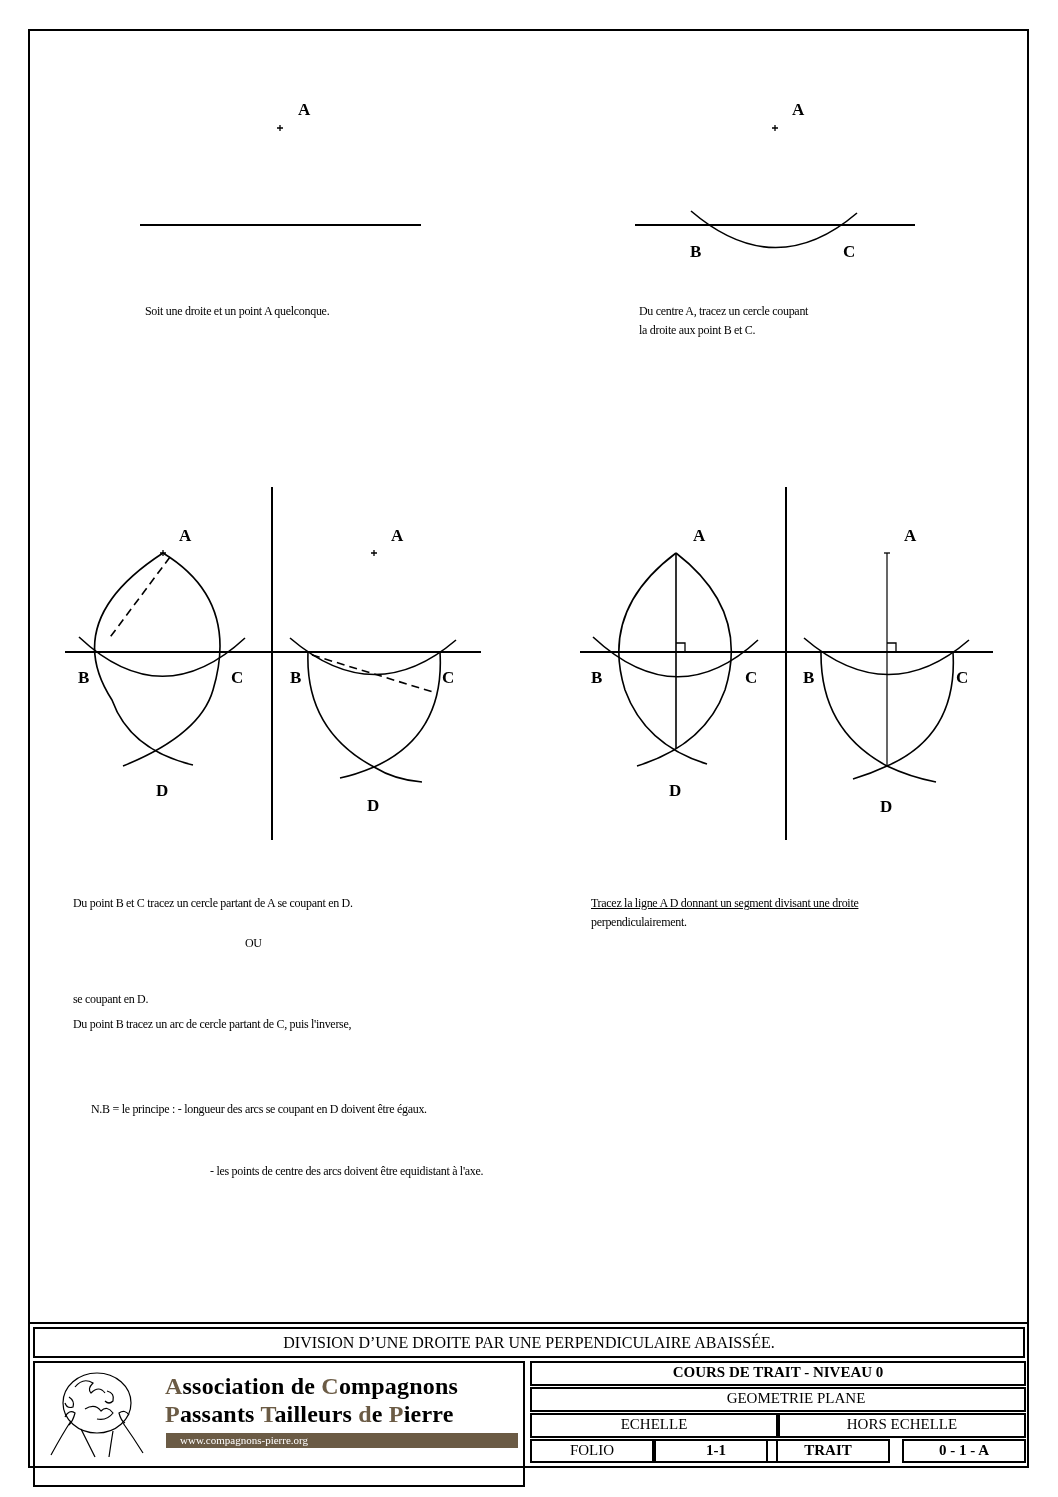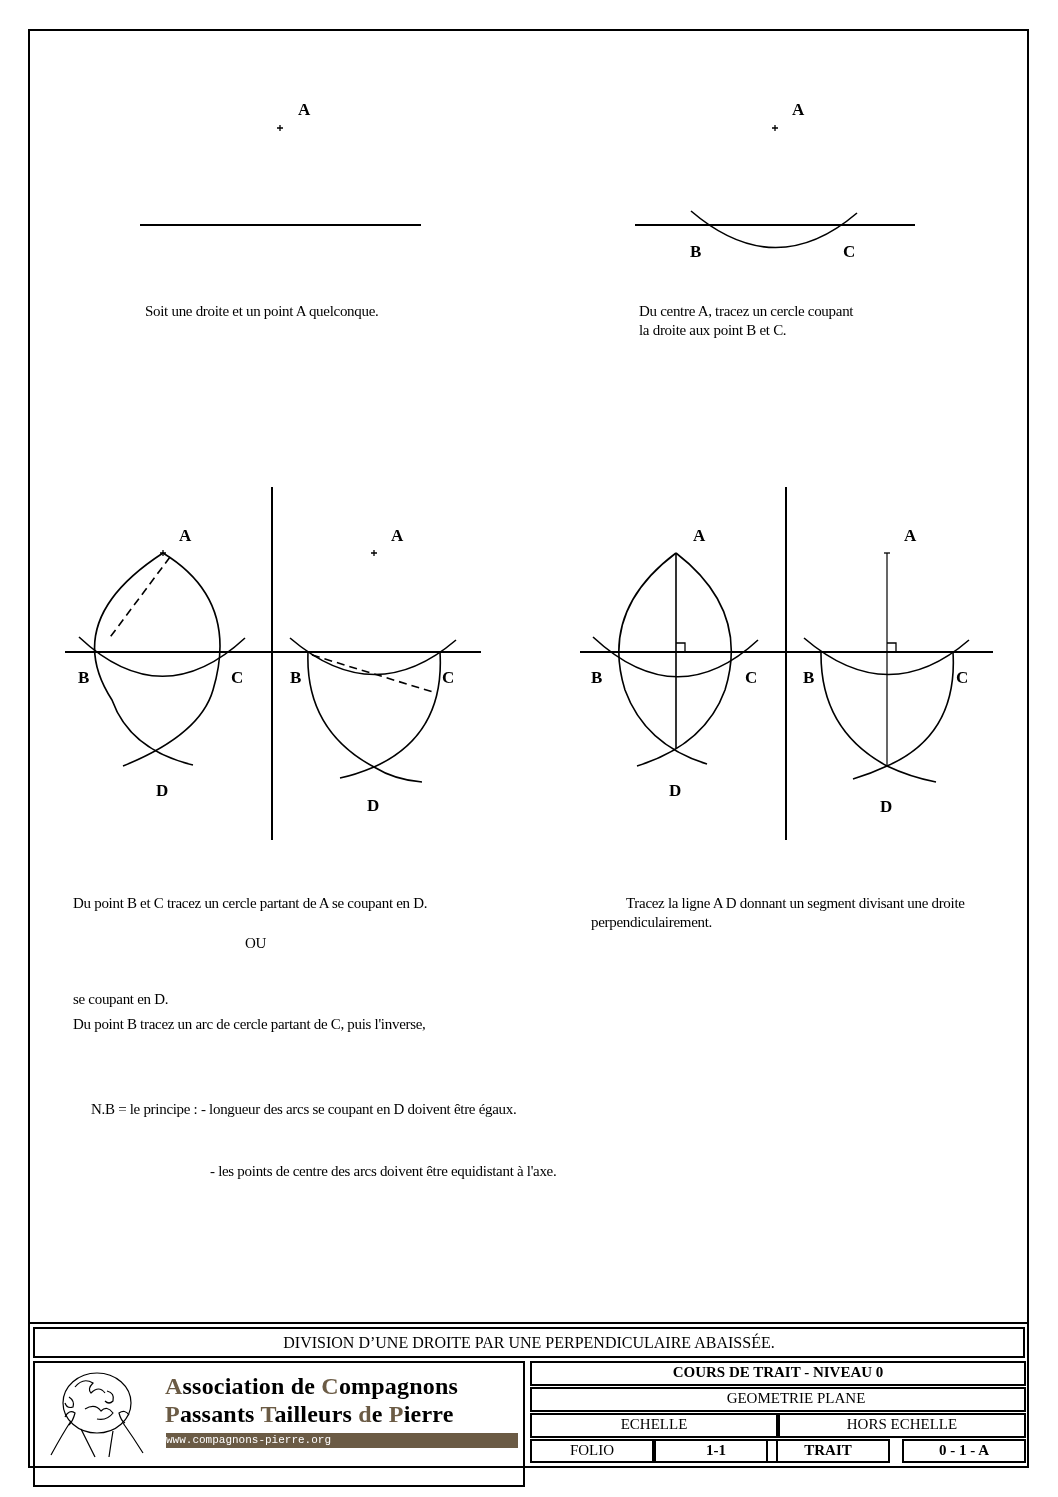--- a/index.html
+++ b/index.html
@@ -2,33 +2,33 @@
 <html><head>
 <meta charset="utf-8">
 <style>
   html, body { margin:0; padding:0; background:#fff; }
   body { width:1058px; height:1497px; position:relative; overflow:hidden;
          font-family:"Liberation Serif", "DejaVu Serif", serif; color:#000; }
   .frame { position:absolute; left:28px; top:29px; width:1001px; height:1439px;
            border:2px solid #000; box-sizing:border-box; }
   svg.drawing { position:absolute; left:0; top:0; }
   .lbl { position:absolute; font-size:17px; font-weight:bold; line-height:1; }
-  .txt { position:absolute; font-size:15px; line-height:19px; white-space:nowrap; letter-spacing:-0.3px; }
+  .txt { position:absolute; font-size:12px; line-height:19px; white-space:nowrap; letter-spacing:-0.3px; }
   .title-row { position:absolute; left:33px; top:1327px; width:992px; height:31px;
                border:2px solid #000; box-sizing:border-box; text-align:center;
                font-size:16px; line-height:27px; }
   .footer-sep { position:absolute; left:28px; top:1322px; width:1001px; height:2px; background:#000; }
   .logo-box { position:absolute; left:33px; top:1361px; width:492px; height:126px;
               border:2px solid #000; box-sizing:border-box; }
   .logo-name { position:absolute; left:130px; font-size:24px; font-weight:bold;
                font-family:"Liberation Serif", serif; color:#000; letter-spacing:0.2px; white-space:nowrap; }
   .logo-name .cap { color:#6b5b45; }
   .url-bar { position:absolute; left:131px; top:70px; width:352px; height:15px; background:#6b5b45;
-             color:#fff; font-size:11px; line-height:15px; box-sizing:border-box;
-             font-family:Liberation Mono, monospace; }
+             color:#fff; font-size:11px; line-height:15px; padding-left:14px; box-sizing:border-box;
+             font-family:Liberation Serif, serif; }
   .info { position:absolute; left:530px; top:1361px; width:496px; height:102px; }
   .cell { position:absolute; border:2px solid #000; box-sizing:border-box; text-align:center;
           font-size:15px; line-height:19px; }
   .b { font-weight:bold; }
 </style>
 </head>
 <body>
 
 <div class="frame"></div>
 
@@ -109,21 +109,21 @@
 <div class="lbl" style="left:669px;top:782px;">D</div>
 <div class="lbl" style="left:904px;top:527px;">A</div>
 <div class="lbl" style="left:803px;top:669px;">B</div>
 <div class="lbl" style="left:956px;top:669px;">C</div>
 <div class="lbl" style="left:880px;top:798px;">D</div>
 
 <div class="txt" style="left:73px;top:894px;">Du point B et C tracez un cercle partant de A se coupant en D.</div>
 <div class="txt" style="left:245px;top:934px;">OU</div>
 <div class="txt" style="left:73px;top:971px;margin-top:44px;">Du point B tracez un arc de cercle partant de C, puis l'inverse,</div>
 <div class="txt" style="left:73px;top:990px;">se coupant en D.</div>
-<div class="txt" style="left:626px;top:894px;">Tracez la ligne A D donnant un segment divisant une droite</div>
+<div class="txt" style="left:591px;top:894px;text-decoration:underline;">Tracez la ligne A D donnant un segment divisant une droite</div>
 <div class="txt" style="left:591px;top:913px;">perpendiculairement.</div>
 
 <div class="txt" style="left:75px;top:1100px;margin-left:16px;">N.B = le principe : - longueur des arcs se coupant en D doivent être égaux.</div>
 <div class="txt" style="left:210px;top:1162px;">- les points de centre des arcs doivent être equidistant à l'axe.</div>
 
 <div class="footer-sep"></div>
 <div class="title-row">DIVISION D’UNE DROITE PAR UNE PERPENDICULAIRE ABAISSÉE.</div>
 
 <div class="logo-box">
   <svg width="110" height="96" style="position:absolute;left:6px;top:2px;" fill="none" stroke="#000" stroke-width="1.2">

